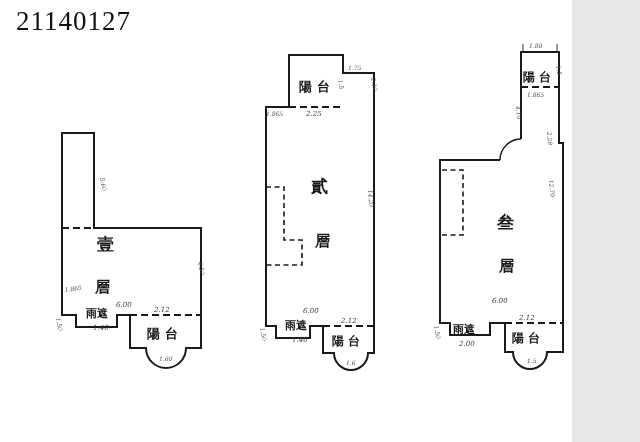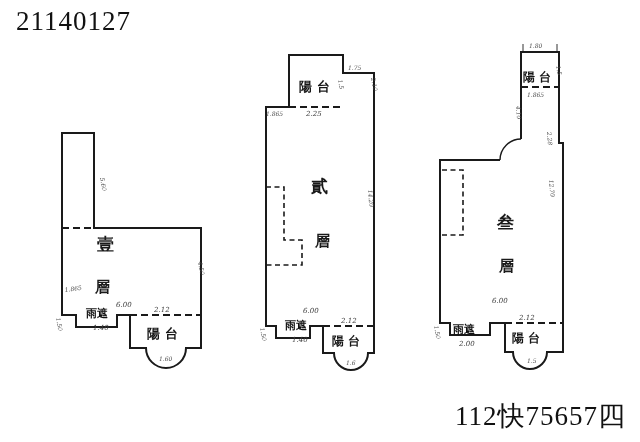--- a/index.html
+++ b/index.html
@@ -1,17 +1,17 @@
 <!DOCTYPE html>
 <html><head>
 <meta charset="utf-8">
 <style>
   html,body{margin:0;padding:0;background:#e8e8e8;}
   .sheet{
-    position:relative;width:640px;height:442px;background:#ffffff;
+    position:relative;width:572px;height:442px;background:#ffffff;
     font-family:"Liberation Serif", serif;overflow:hidden;
   }
   .corner-num{
     position:absolute;color:#111;font-size:27px;letter-spacing:1px;
     font-family:"Liberation Serif", serif;white-space:nowrap;
   }
   .corner-num.tl{left:16px;top:6px;}
   .corner-num.br{right:14px;bottom:8px;}
   svg{position:absolute;left:0;top:0;}
   .wall{fill:none;stroke:#1a1a1a;stroke-width:2;stroke-linejoin:miter;}
@@ -105,14 +105,13 @@
       <text class="dim" x="492" y="303">6.00</text>
       <text class="cjk-sm" x="453" y="333">雨遮</text>
       <text class="dim" x="459" y="346">2.00</text>
       <text class="dim-xs" x="434" y="326" transform="rotate(80 434 326)">1.50</text>
       <text class="dim" x="519" y="320">2.12</text>
       <text class="cjk-md2" x="512" y="342">陽台</text>
       <text class="dim-xs" x="527" y="363">1.5</text>
     </g>
   </svg>
 
-  <div class="corner-num br">112快75657四</div>
 </div>
 
 </body></html>

